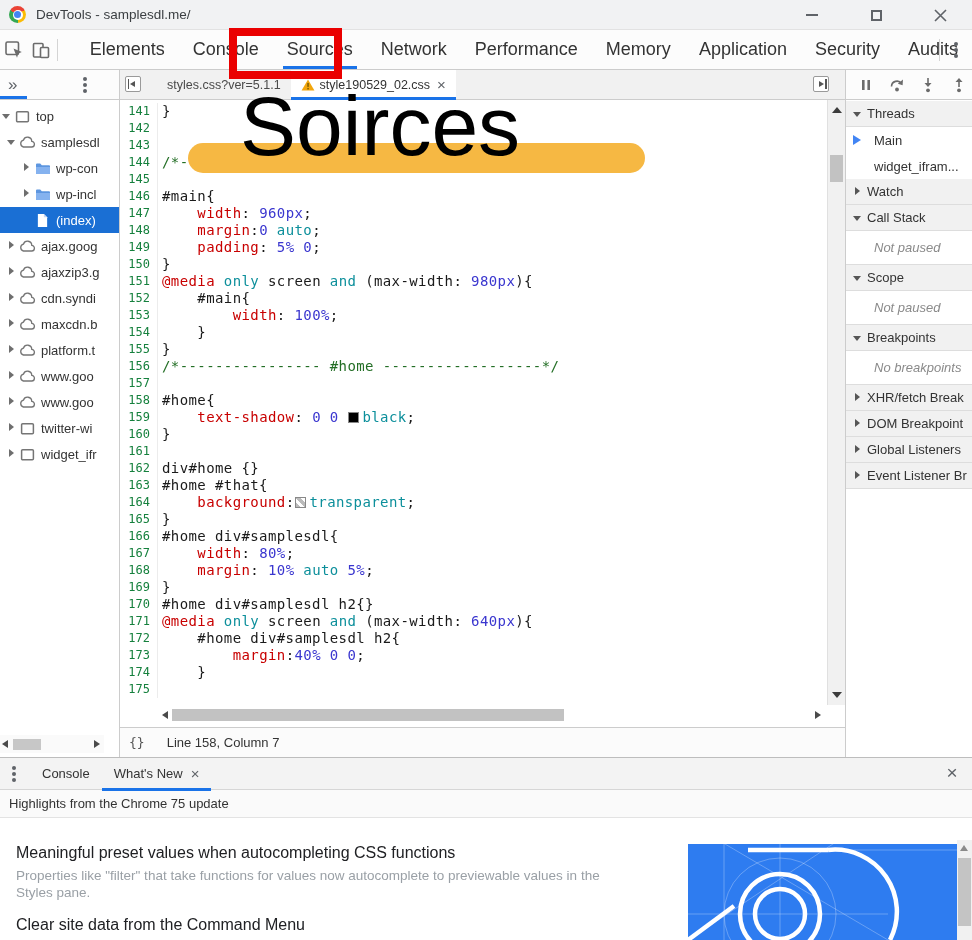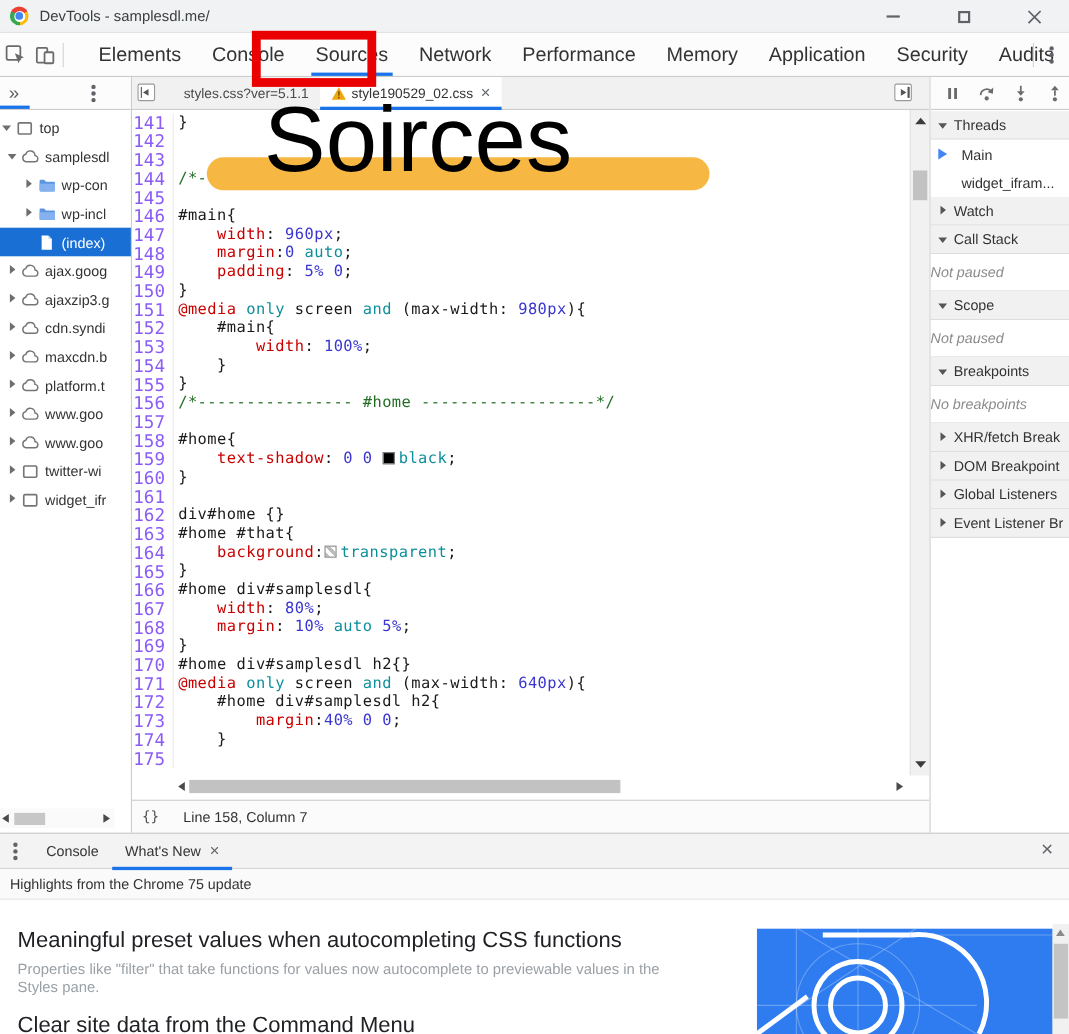--- a/index.html
+++ b/index.html
@@ -64,21 +64,21 @@
   #ed-tabs{display:flex;height:29px;margin-left:12px}
   .ed-tab{display:flex;align-items:center;gap:5px;padding:0 10px;font-size:12.5px;color:#4a4a4a;position:relative;white-space:nowrap}
   .ed-tab.active{background:#fff;color:#333}
   .ed-tab.active::after{content:"";position:absolute;left:0;right:0;bottom:-1px;height:3px;background:var(--accent)}
   .warn{display:inline-flex;width:14px;height:12px}
   .tclose{font-size:15px;color:#5f6368;margin-left:2px;line-height:12px}
   #ed-navright{position:absolute;right:12px;top:0}
   #code-wrap{position:absolute;left:0;top:30px;right:18px;bottom:52px;overflow:hidden;background:#fff}
   #code-lines{position:absolute;left:0;top:3px;right:0}
   .cl{display:flex;height:17px;line-height:17px;font-family:"DejaVu Sans Mono","Liberation Mono",monospace;font-size:14px;letter-spacing:0.4px;white-space:pre}
-  .ln{flex:0 0 38px;text-align:right;padding-right:7px;color:#8b5cf6;font-size:16px;letter-spacing:0;border-right:1px solid #ececec}
+  .ln{flex:0 0 38px;text-align:right;padding-right:7px;color:#15803d;font-size:12px;letter-spacing:0;border-right:1px solid #ececec}
   .lc{padding-left:4px;color:#111}
   .tok-pln{color:#1a1a1a}.tok-prop{color:var(--prop)}.tok-num{color:var(--num)}.tok-kw{color:var(--kw)}.tok-cmt{color:var(--cmt)}
   .swatch{display:inline-block;width:11px;height:11px;margin:0 3px -1px 1px;border:1px solid #888;vertical-align:baseline}
   .swatch-black{background:#000}
   .swatch-transparent{background:linear-gradient(45deg,#bbb 25%,#fff 25%,#fff 50%,#bbb 50%,#bbb 75%,#fff 75%)}
   #ed-vscroll{position:absolute;right:0;top:30px;bottom:52px;width:18px;background:#f1f1f1;border-left:1px solid #e0e0e0}
   .varrow-up{position:absolute;left:4px;top:7px;border-left:5px solid transparent;border-right:5px solid transparent;border-bottom:6.5px solid #3c3c3c}
   .varrow-down{position:absolute;left:4px;bottom:7px;border-left:5px solid transparent;border-right:5px solid transparent;border-top:6.5px solid #3c3c3c}
   #ed-vthumb{position:absolute;left:2px;top:55px;width:13px;height:27px;background:#c2c2c2}
   #ed-hscroll{position:absolute;left:40px;right:20px;bottom:32px;height:20px;background:#fff;display:flex;align-items:center}
@@ -91,34 +91,34 @@
   #debugger{position:absolute;left:845px;top:0;width:127px;height:687px;border-left:1px solid #ccc;background:#fff;overflow:hidden}
   #dbg-toolbar{height:30px;border-bottom:1px solid #ccc;background:#fcfcfc;display:flex;align-items:center;gap:15px;padding-left:12px}
   .dbg-ic{width:16px;height:16px;display:inline-flex}
   #dbg-sections{position:absolute;left:0;top:31px;width:127px}
   .dhead{height:26px;display:flex;align-items:center;background:#f1f1f1;border-bottom:1px solid #ddd;padding-left:7px;font-size:13px;color:#333;white-space:nowrap;overflow:hidden}
   .darrow{display:inline-block;width:10px;flex:0 0 10px;height:10px;position:relative;margin-right:4px}
   .darrow.open::before{content:"";position:absolute;left:0;top:3px;border-left:4.5px solid transparent;border-right:4.5px solid transparent;border-top:5.5px solid #565656}
   .darrow.closed::before{content:"";position:absolute;left:2px;top:0;border-top:4.5px solid transparent;border-bottom:4.5px solid transparent;border-left:5.5px solid #565656}
   .dthread{height:26px;display:flex;align-items:center;background:#fff;padding-left:28px;font-size:13px;color:#333;position:relative;white-space:nowrap;overflow:hidden}
   .dthread.active::before{content:"";position:absolute;left:7px;top:7.5px;border-top:5.5px solid transparent;border-bottom:5.5px solid transparent;border-left:8px solid #4285f4}
-  .dnote{height:34px;display:flex;align-items:center;background:#fff;border-bottom:1px solid #ddd;font-style:italic;color:#8a8a8a;font-size:13px}
+  .dnote{height:34px;display:flex;align-items:center;background:#fff;border-bottom:1px solid #ddd;padding-left:28px;font-style:italic;color:#8a8a8a;font-size:13px}
   .dnote.n2{}
 
   
   #drawer{position:absolute;left:0;top:757px;width:972px;height:183px;background:#fff;border-top:1px solid #bdbdbd}
   #drawer-tabs{position:relative;height:32px;background:#f3f3f3;border-bottom:1px solid #d6d6d6;display:flex;align-items:center}
   #drawer-dots{margin-left:12px;margin-right:14px}
   .dr-tab{display:flex;align-items:center;gap:6px;height:32px;padding:0 12px;font-size:13px;color:#333;position:relative;white-space:nowrap}
   .dr-tab.active::after{content:"";position:absolute;left:0;right:0;bottom:-1px;height:3px;background:var(--accent)}
   #drawer-close{position:absolute;right:8px;top:3px;font-size:19px;color:#5f6368;width:24px;height:24px;display:flex;align-items:center;justify-content:center}
   #drawer-highlights{height:28px;background:#fafafa;border-bottom:1px solid #e3e3e3;display:flex;align-items:center;padding-left:9px;font-size:13px;color:#333}
   #drawer-content{position:relative;height:122px;background:#fff;overflow:hidden}
   #drawer-articles{position:absolute;left:16px;top:26px;width:640px}
-  .article-title{font-size:20px;color:#202124;margin-bottom:5px}
+  .article-title{font-size:16px;color:#202124;margin-bottom:5px}
   .article-body{font-size:13.5px;color:#9aa0a6;line-height:17px;margin-bottom:15px;width:620px}
   #drawer-img{position:absolute;left:688px;top:26px;width:269px;height:96px}
   #drawer-vscroll{position:absolute;right:0;top:22px;bottom:0;width:15px;background:#f1f1f1}
   #drawer-varrow{position:absolute;left:3px;top:5px;border-left:4.5px solid transparent;border-right:4.5px solid transparent;border-bottom:6px solid #8a8a8a}
   #drawer-vthumb{position:absolute;left:1px;top:18px;width:13px;height:68px;background:#c4c4c4}
 
   
   #annot-pill{position:absolute;left:188px;top:143px;width:457px;height:30px;border-radius:15px;background:var(--annot-yellow);z-index:40}
   #annot-text{position:absolute;left:240px;top:84px;font-size:84px;font-weight:400;color:#000;z-index:41;line-height:1;letter-spacing:0px}
   #annot-box{position:absolute;left:229px;top:28px;width:113px;height:51px;border:8px solid var(--annot-red);z-index:42}

